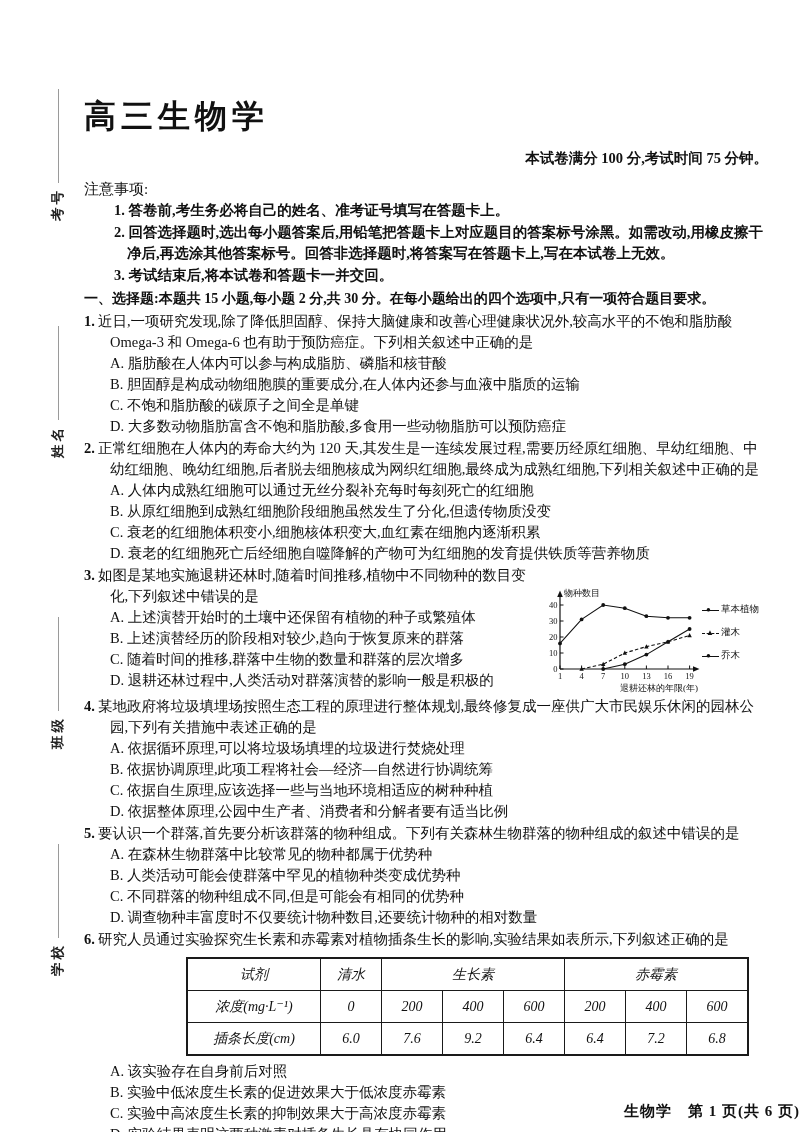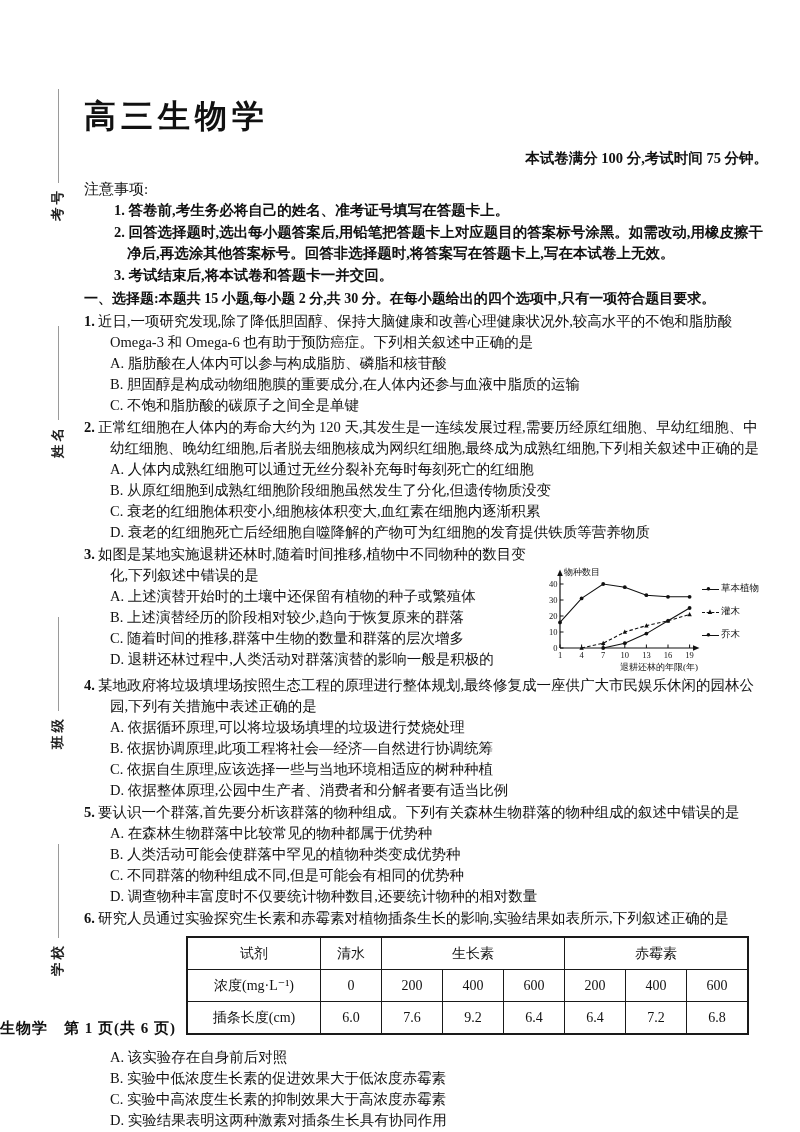--- a/index.html
+++ b/index.html
@@ -27,25 +27,25 @@
   .q3-main{width:456px;flex:none;}
   .q3-fig{flex:1;display:flex;align-items:flex-start;margin-top:18px;position:relative;}
   
   .legend{margin-top:16px;margin-left:0;}
   .legend-row{display:flex;align-items:center;font-size:9.5px;margin-bottom:2px;white-space:nowrap;color:#111;}
   .legend-sample{position:relative;width:17px;height:10px;margin-right:2px;flex:none;}
   .legend-sample .line{position:absolute;top:5px;left:0;width:17px;border-top:1.2px solid #111;}
   .legend-sample.dashed .line{border-top-style:dashed;}
   .legend-sample .mk{position:absolute;top:0.5px;left:4px;font-size:8px;line-height:9px;}
   
-  .reagent-table{border-collapse:collapse;margin:7px 0 12px 102px;border:2px solid #1a1a1a;}
+  .reagent-table{border-collapse:collapse;margin:7px 0 5px 102px;border:2px solid #1a1a1a;font-style:italic;}
   .reagent-table td{border:1.4px solid #1a1a1a;text-align:center;font-size:14px;
                     padding:2px 6px;height:21px;min-width:48px;}
   .reagent-table td.rowhead{min-width:112px;padding:5px 10px;}
-  .footer{position:absolute;left:0;top:1019px;width:100%;text-align:left;
+  .footer{position:absolute;left:0;top:1102px;width:100%;text-align:right;
           font-size:15px;font-weight:bold;letter-spacing:1px;}
 </style>
 </head>
 <body>
 
 <div class="page">
 
   <div class="rail-group" id="rail-1">
     <span class="rail-label">考号</span>
     <span class="rail-line"></span>
@@ -72,20 +72,21 @@
     <div class="notice-item">2. 回答选择题时,选出每小题答案后,用铅笔把答题卡上对应题目的答案标号涂黑。如需改动,用橡皮擦干净后,再选涂其他答案标号。回答非选择题时,将答案写在答题卡上,写在本试卷上无效。</div>
     <div class="notice-item">3. 考试结束后,将本试卷和答题卡一并交回。</div>
 
     <div class="section-heading">一、选择题:本题共 15 小题,每小题 2 分,共 30 分。在每小题给出的四个选项中,只有一项符合题目要求。</div>
 
     <div class="question">
       <div class="q-stem"><span class="q-num">1.</span><span>近日,一项研究发现,除了降低胆固醇、保持大脑健康和改善心理健康状况外,较高水平的不饱和脂肪酸 Omega-3 和 Omega-6 也有助于预防癌症。下列相关叙述中正确的是</span></div>
       <div class="q-option">A. 脂肪酸在人体内可以参与构成脂肪、磷脂和核苷酸</div>
       <div class="q-option">B. 胆固醇是构成动物细胞膜的重要成分,在人体内还参与血液中脂质的运输</div>
       <div class="q-option">C. 不饱和脂肪酸的碳原子之间全是单键</div>
+      <div class="q-option">D. 大多数动物脂肪富含不饱和脂肪酸,多食用一些动物脂肪可以预防癌症</div>
     </div>
 
     <div class="question">
       <div class="q-stem"><span class="q-num">2.</span><span>正常红细胞在人体内的寿命大约为 120 天,其发生是一连续发展过程,需要历经原红细胞、早幼红细胞、中幼红细胞、晚幼红细胞,后者脱去细胞核成为网织红细胞,最终成为成熟红细胞,下列相关叙述中正确的是</span></div>
       <div class="q-option">A. 人体内成熟红细胞可以通过无丝分裂补充每时每刻死亡的红细胞</div>
       <div class="q-option">B. 从原红细胞到成熟红细胞阶段细胞虽然发生了分化,但遗传物质没变</div>
       <div class="q-option">C. 衰老的红细胞体积变小,细胞核体积变大,血红素在细胞内逐渐积累</div>
       <div class="q-option">D. 衰老的红细胞死亡后经细胞自噬降解的产物可为红细胞的发育提供铁质等营养物质</div>
     </div>
 

